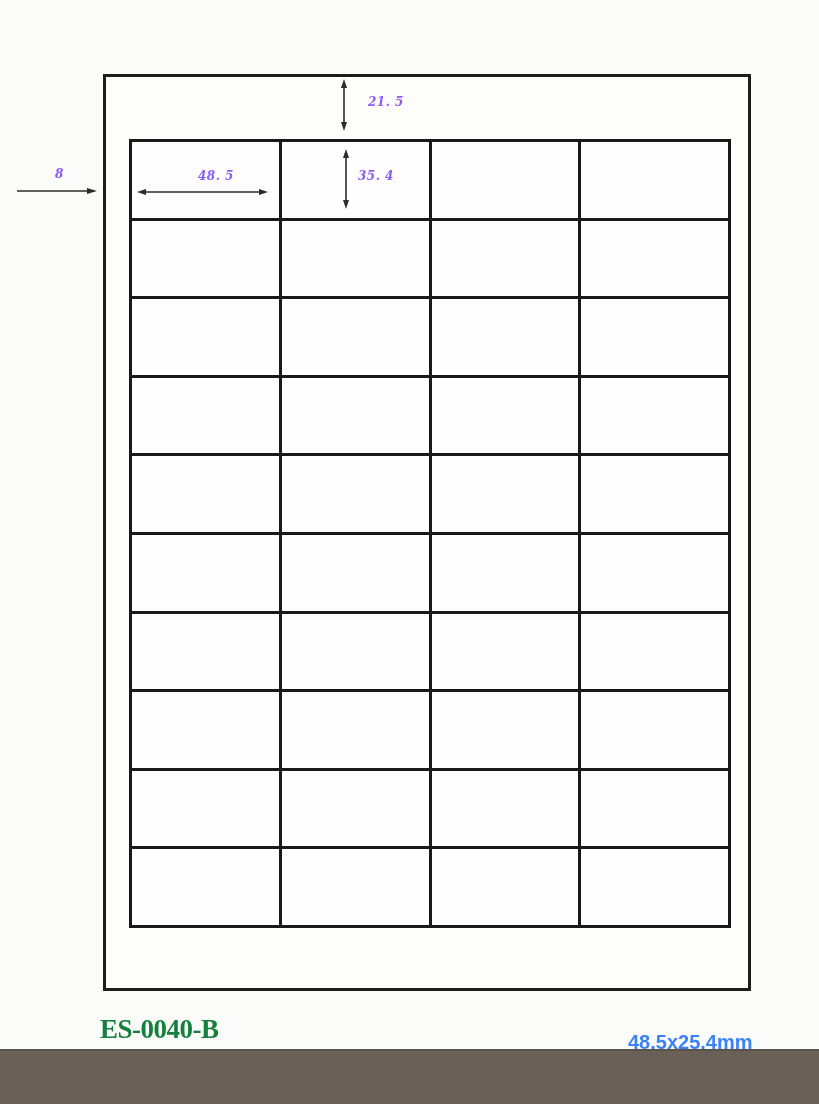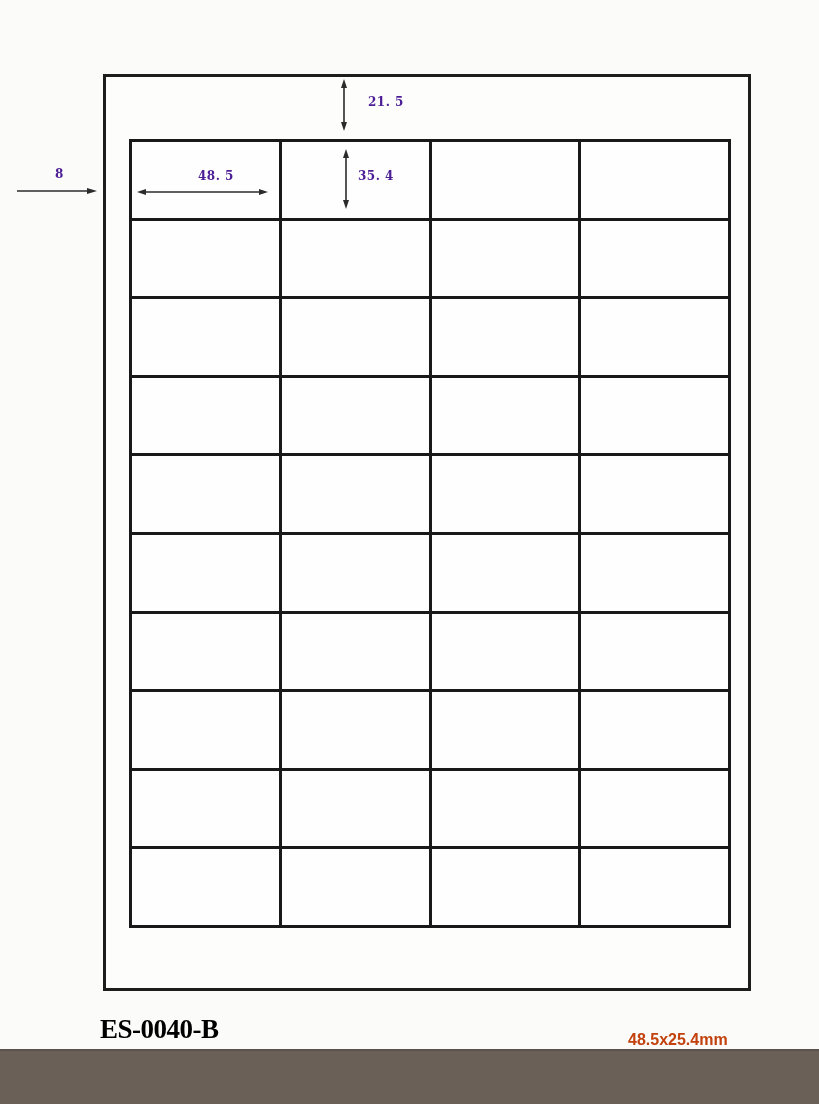--- a/index.html
+++ b/index.html
@@ -59,49 +59,50 @@
   .arrows polygon {
     fill: #2b2b2b;
   }
   
   .dim {
     position: absolute;
     font-family: "DejaVu Serif", serif;
     font-weight: bold;
     font-size: 12px;
     line-height: 14px;
-    color: #4c1d95;
+    color: #8b5cf6;
     letter-spacing: 0.5px;
     white-space: nowrap;
+    font-style: italic;
   }
   .dim-top-margin    { left: 368px; top:  95px; }
   .dim-label-height  { left: 358px; top: 169px; }
   .dim-label-width   { left: 198px; top: 169px; }
   .dim-left-margin   { left:  55px; top: 167px; }
   
   .product-code {
     position: absolute;
     left: 100px;
     top: 1014px;
     font-family: "Liberation Serif", serif;
     font-weight: bold;
     font-size: 27px;
     letter-spacing: -0.5px;
-    color: #000000;
+    color: #15803d;
     z-index: 1;
     white-space: nowrap;
   }
   .size-label {
     position: absolute;
     left: 628px;
     top: 1031px;
     font-family: "Liberation Sans", sans-serif;
     font-weight: bold;
-    font-size: 16px;
-    color: #c2410c;
+    font-size: 20px;
+    color: #3b82f6;
     z-index: 1;
     white-space: nowrap;
     text-align: center;
   }
   
   .footer-bar {
     position: absolute;
     left: 0;
     top: 1049px;
     width: 819px;

